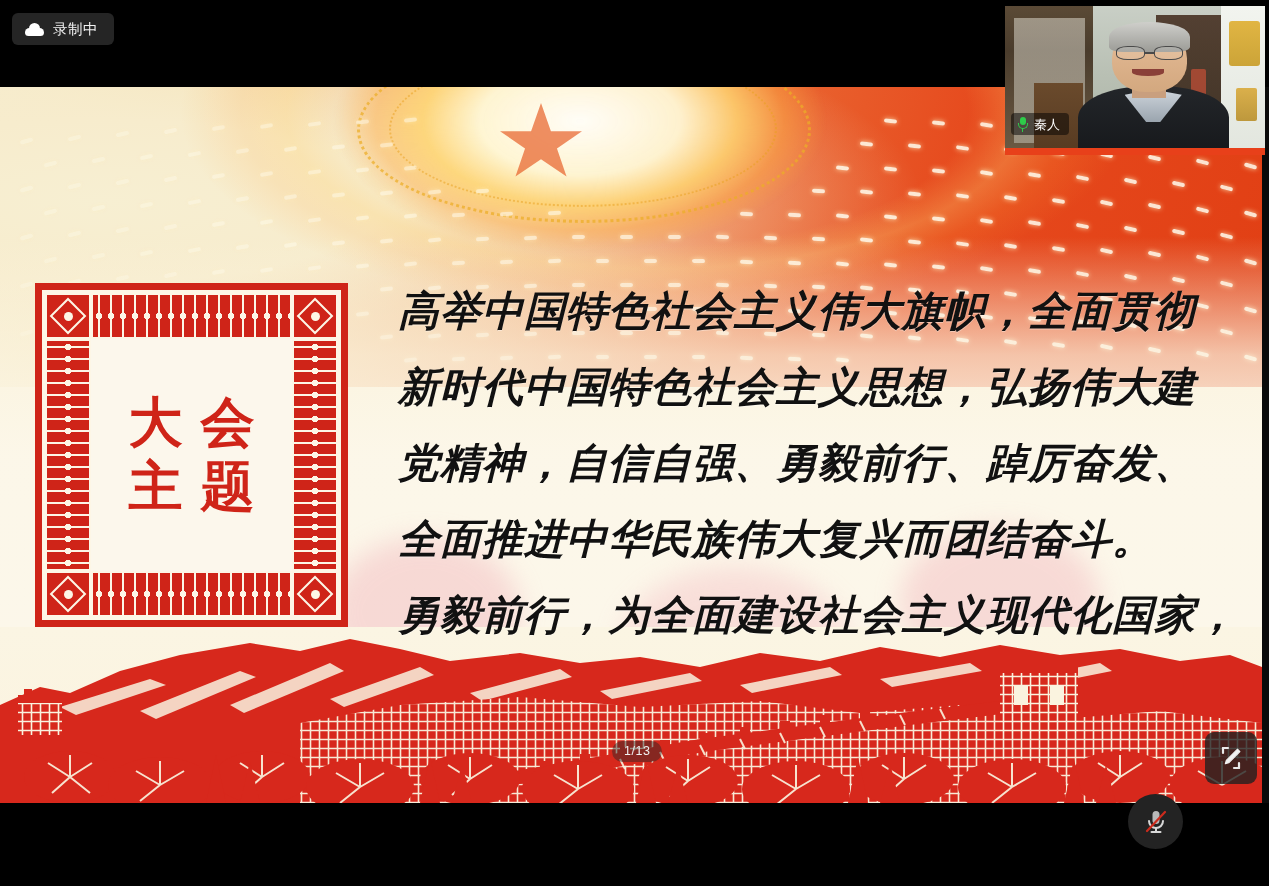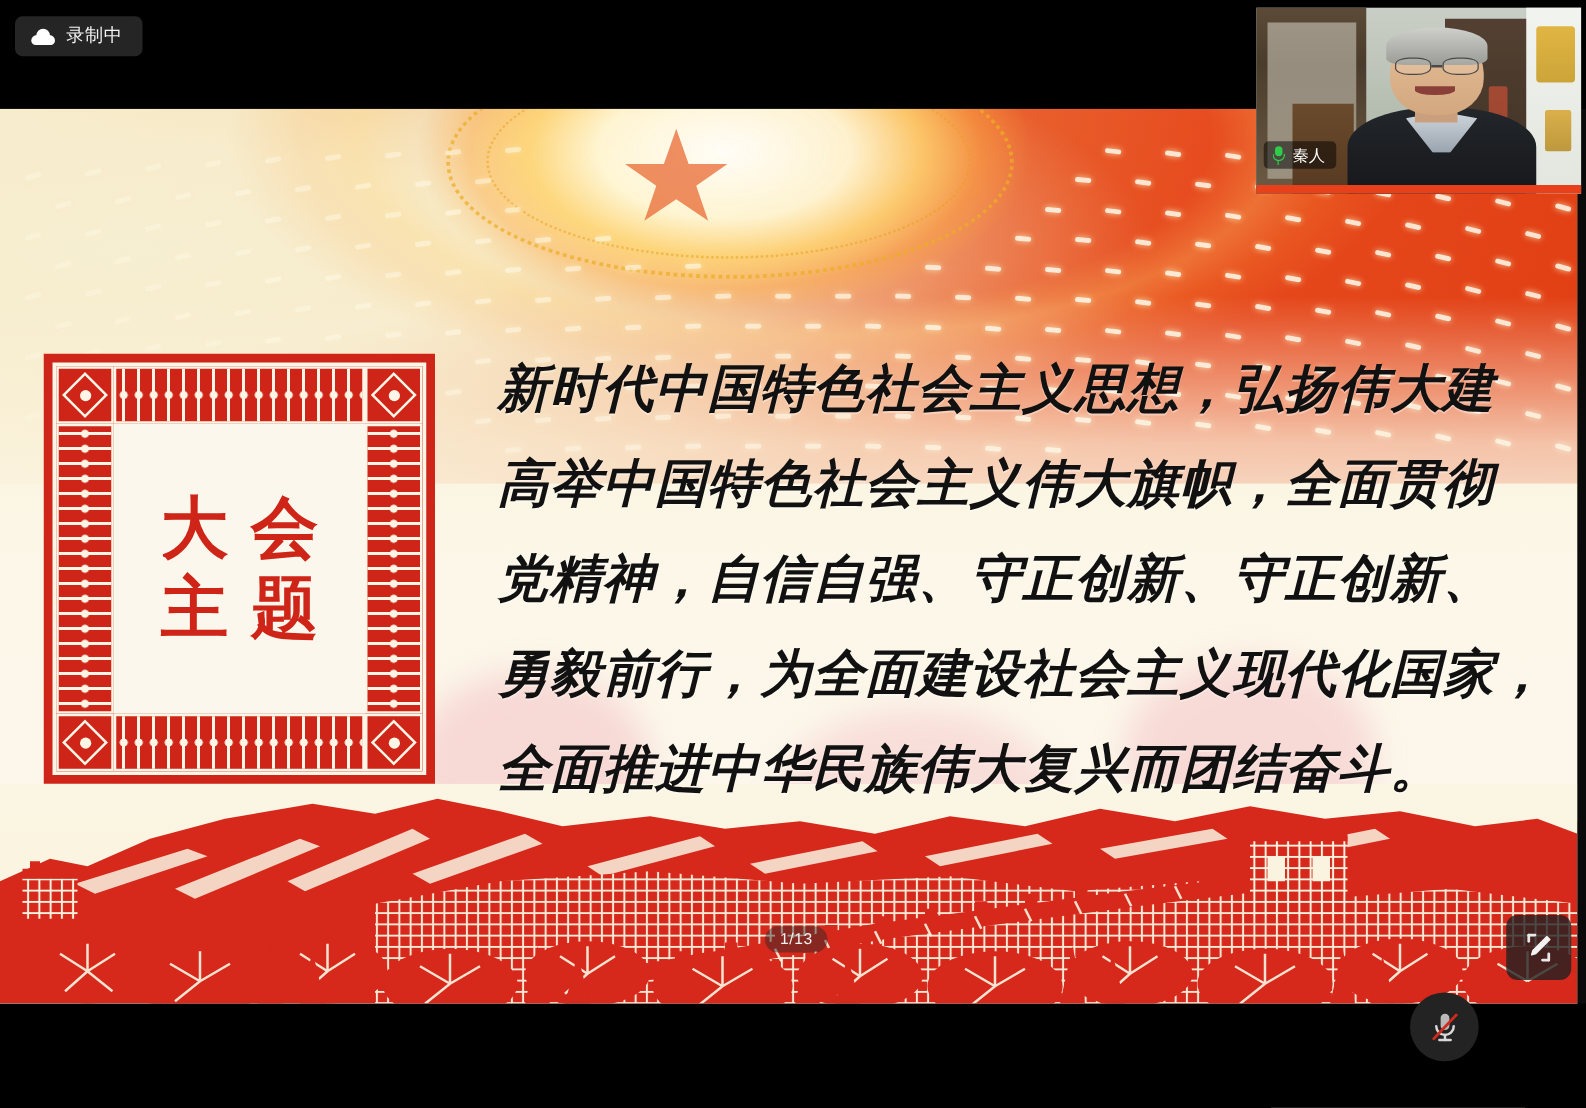--- a/index.html
+++ b/index.html
@@ -675,25 +675,25 @@
         <div class="seal-chars" id="seal-chars">
             <span>大</span>
             <span>会</span>
             <span>主</span>
             <span>题</span>
           </div>
       </div>
     </div>
 
     <div id="slide-text">
+        <div>高举中国特色社会主义伟大旗帜，全面贯彻</div>
         <div>新时代中国特色社会主义思想，弘扬伟大建</div>
-        <div>高举中国特色社会主义伟大旗帜，全面贯彻</div>
-        <div>党精神，自信自强、守正创新、守正创新、</div>
+        <div>党精神，自信自强、勇毅前行、踔厉奋发、</div>
+        <div>全面推进中华民族伟大复兴而团结奋斗。</div>
         <div>勇毅前行，为全面建设社会主义现代化国家，</div>
-        <div>全面推进中华民族伟大复兴而团结奋斗。</div>
       </div>
 
     <div id="page-indicator">1/13</div>
 
     <div id="annotate-btn">
       <svg width="28" height="28" viewBox="0 0 28 28">
         <path d="M6 4 H11" stroke="#e9e9e9" stroke-width="2.2" fill="none" stroke-linecap="round"></path>
         <path d="M6 4 V9" stroke="#e9e9e9" stroke-width="2.2" fill="none" stroke-linecap="round"></path>
         <path d="M22 24 H17" stroke="#e9e9e9" stroke-width="2.2" fill="none" stroke-linecap="round"></path>
         <path d="M22 24 V19" stroke="#e9e9e9" stroke-width="2.2" fill="none" stroke-linecap="round"></path>

